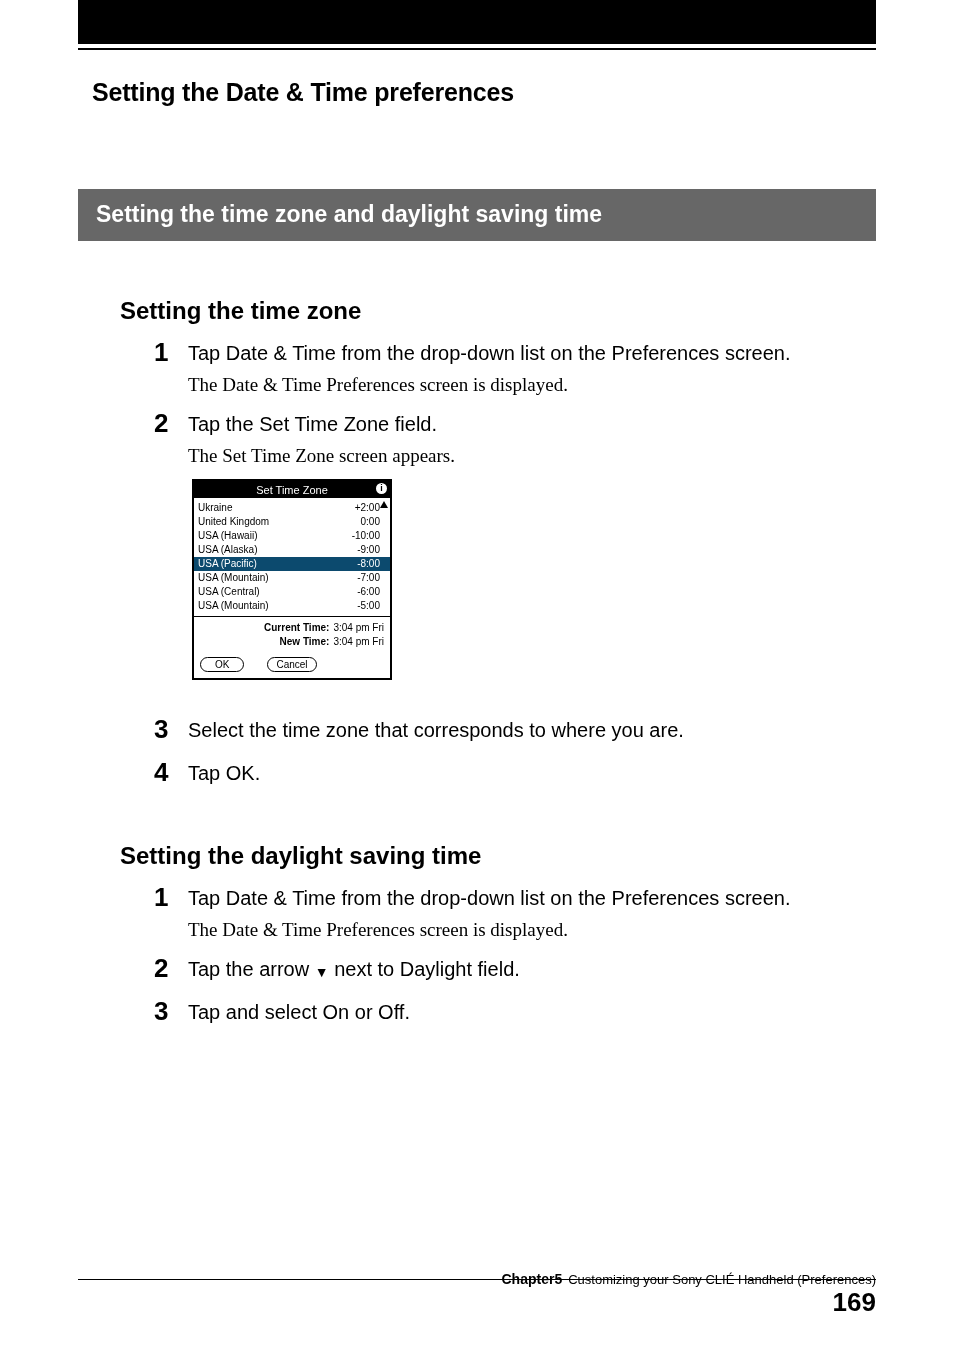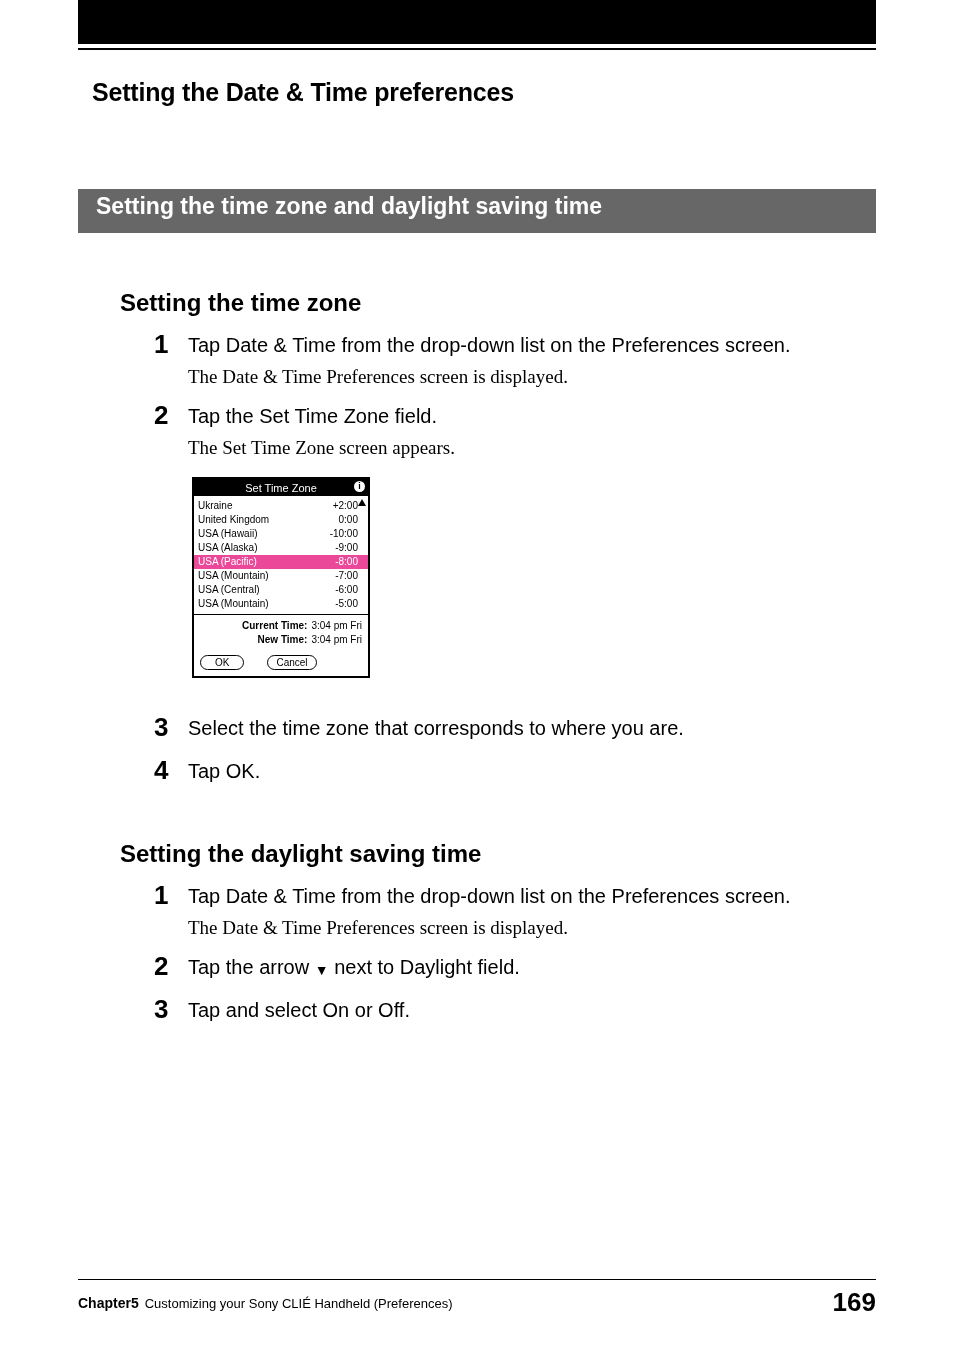--- a/index.html
+++ b/index.html
@@ -34,21 +34,21 @@
       margin-left: 14px;
     }
 
     
     .grey-bar {
       background: #676767;
       color: #fff;
       font-family: Verdana, Arial, sans-serif;
       font-weight: bold;
       font-size: 23px;
-      padding: 4px 18px 13px;
+      padding: 12px 18px 13px;
       margin-top: 82px;
       width: 100%;
     }
 
     
     .h3 {
       font-family: Verdana, Arial, sans-serif;
       font-weight: bold;
       font-size: 24px;
       margin-top: 56px;
@@ -78,23 +78,23 @@
       line-height: 29px;
     }
     .step-sub {
       font-family: Georgia, 'Times New Roman', serif;
       font-size: 19px;
       margin-top: 6px;
     }
 
     
     .pda-shot {
-      margin-top: 18px;
+      margin-top: 12px;
       margin-left: 114px;
-      width: 178px;
+      width: 200px;
       border: 2px solid #000;
       font-family: Arial, Helvetica, sans-serif;
       font-size: 10px;
       line-height: 14px;
     }
     .pda-title {
       background: #000;
       color: #fff;
       text-align: center;
       font-size: 11px;
@@ -117,21 +117,21 @@
     .pda-list {
       padding: 3px 0 0 0;
       position: relative;
     }
     .pda-row {
       display: flex;
       justify-content: space-between;
       padding: 0 10px 0 4px;
       gap: 8px;
     }
-    .pda-row.sel { background: #ec4899; color: #fff; }
+    .pda-row.sel { background: #0c4a6e; color: #fff; }
     .pda-scroll-arrow {
       position: absolute;
       right: 2px;
       top: 3px;
       width: 0; height: 0;
       border-left: 4px solid transparent;
       border-right: 4px solid transparent;
       border-bottom: 7px solid #000;
     }
     .pda-divider {
@@ -172,21 +172,22 @@
       bottom: 72px;
       height: 1px;
       background: #000;
     }
     .footer {
       position: absolute;
       left: 78px; right: 78px;
       bottom: 34px;
       display: flex;
       justify-content: space-between;
-      align-items: center;
+      align-items: flex-end;
+      flex-direction: column;
     }
     .footer-left {
       font-family: Verdana, Arial, sans-serif;
       font-size: 13px;
     }
     .footer-left .ch { font-weight: bold; font-size: 14px; margin-right: 6px; }
     .footer-pageno {
       font-family: Verdana, Arial, sans-serif;
       font-weight: bold;
       font-size: 26px;

